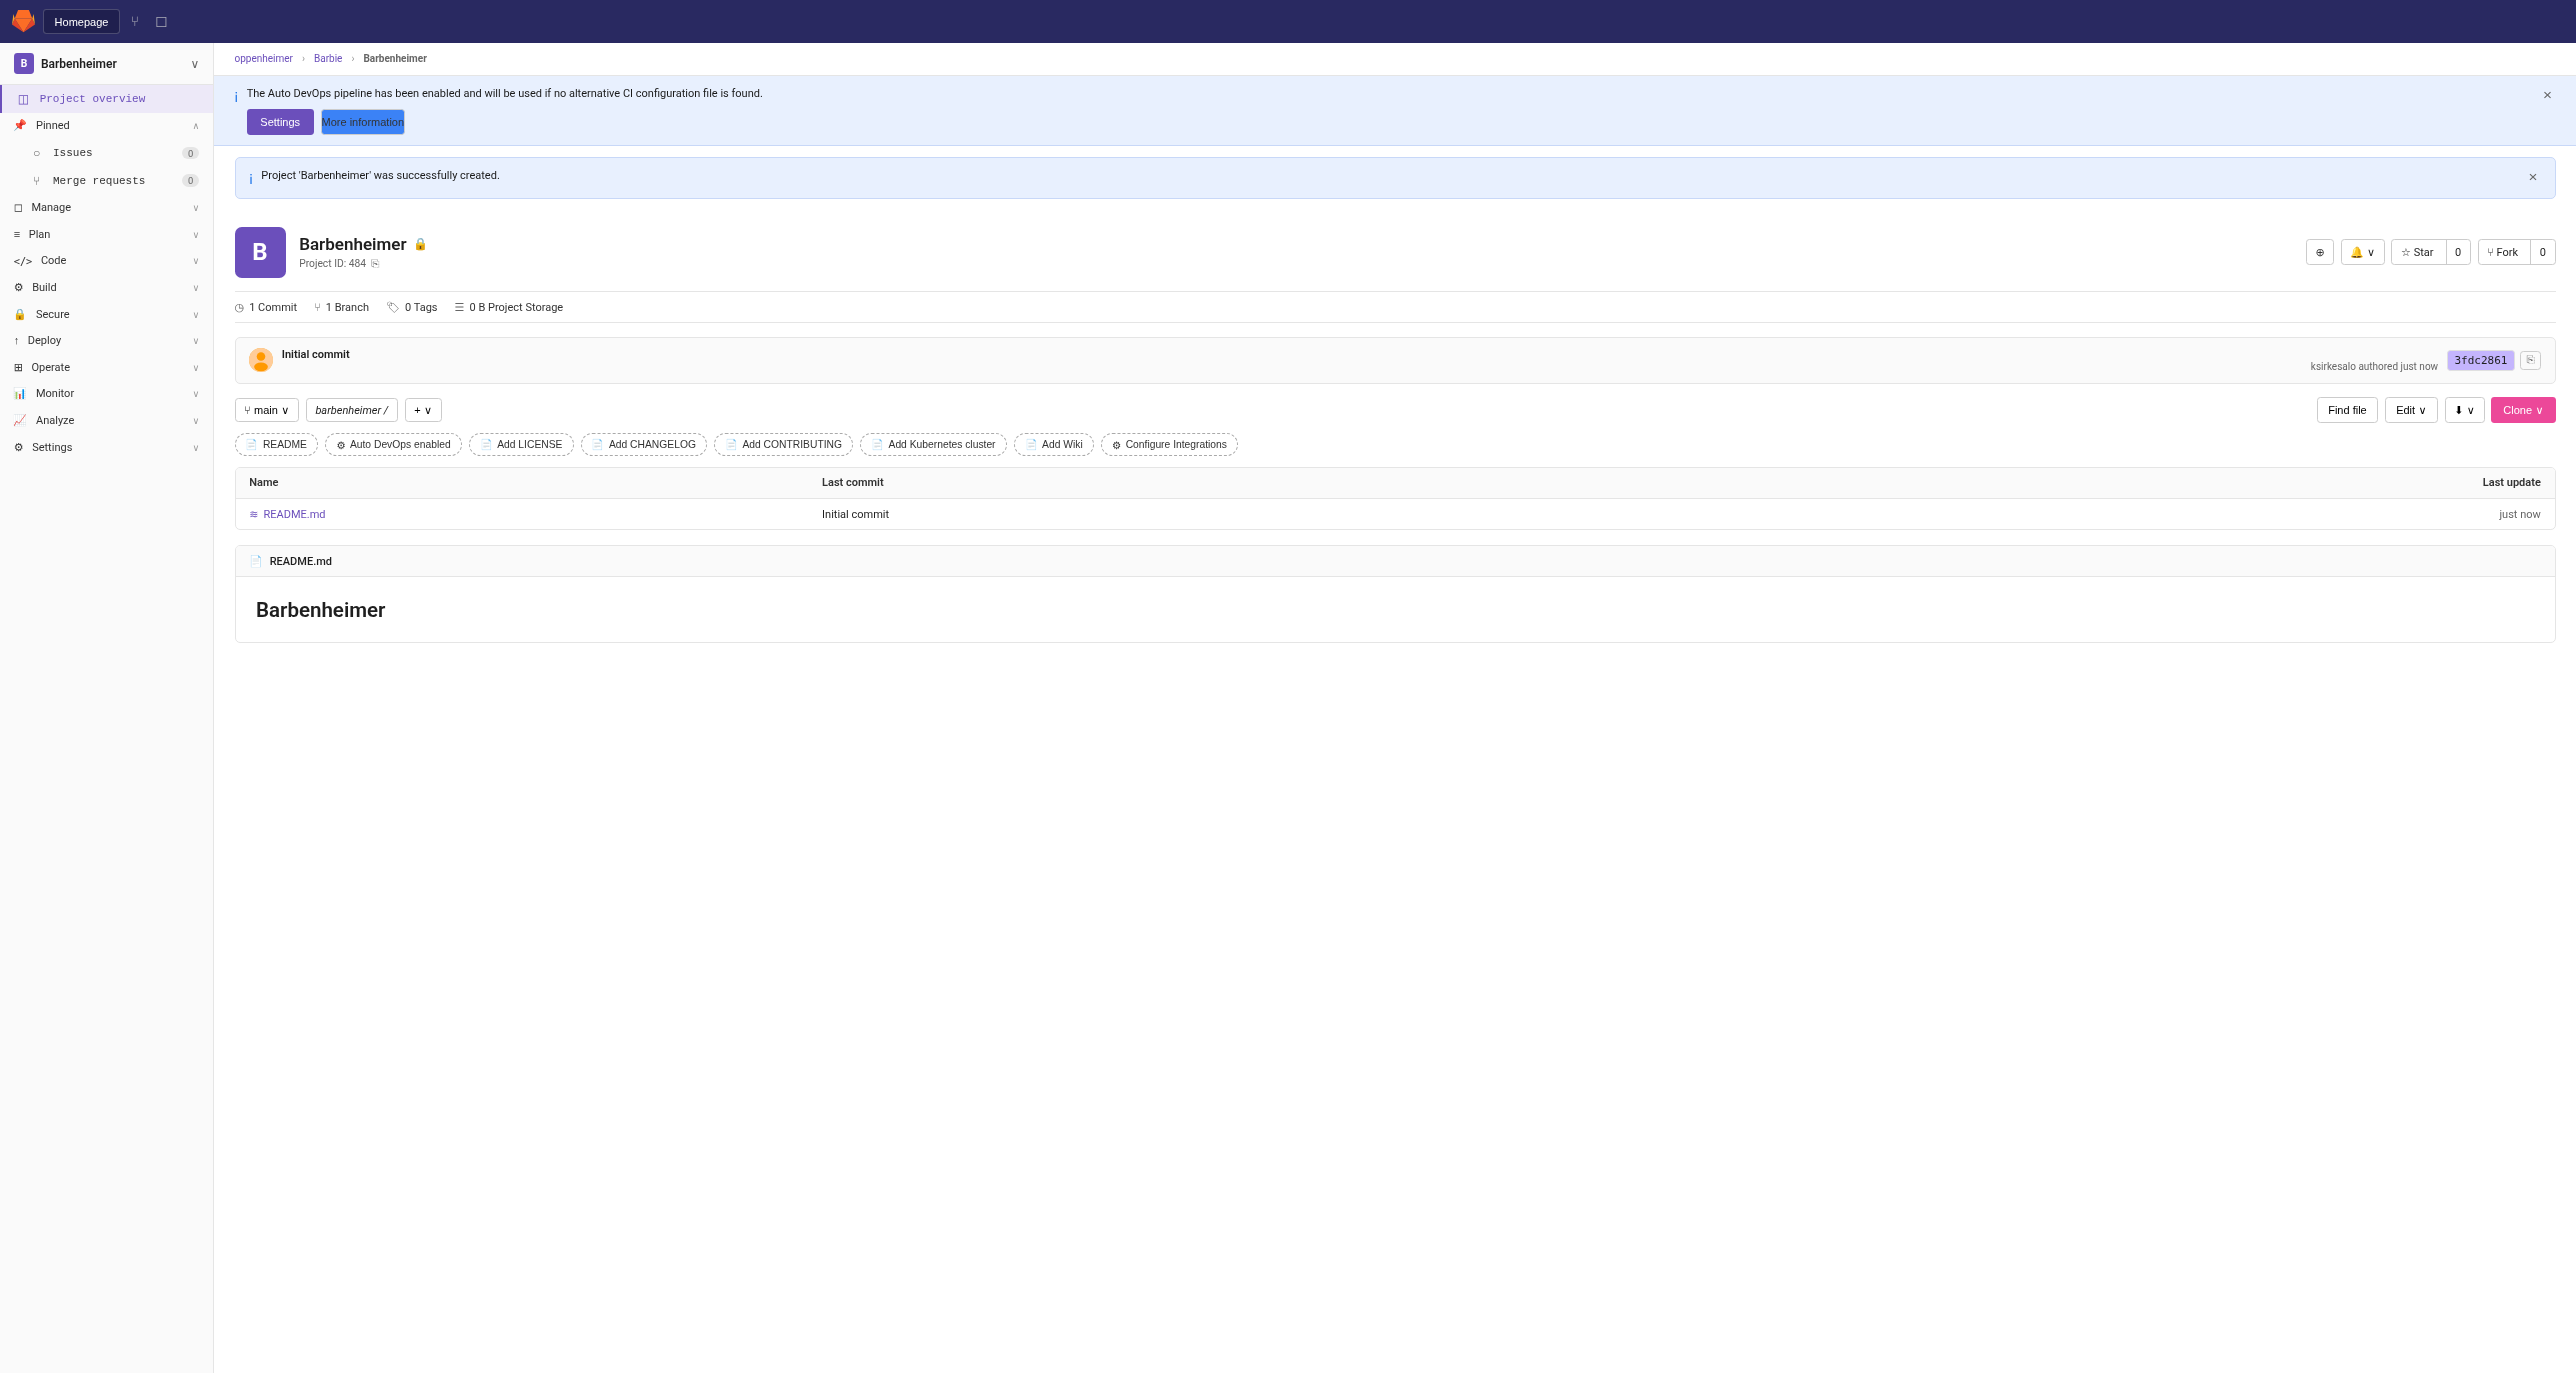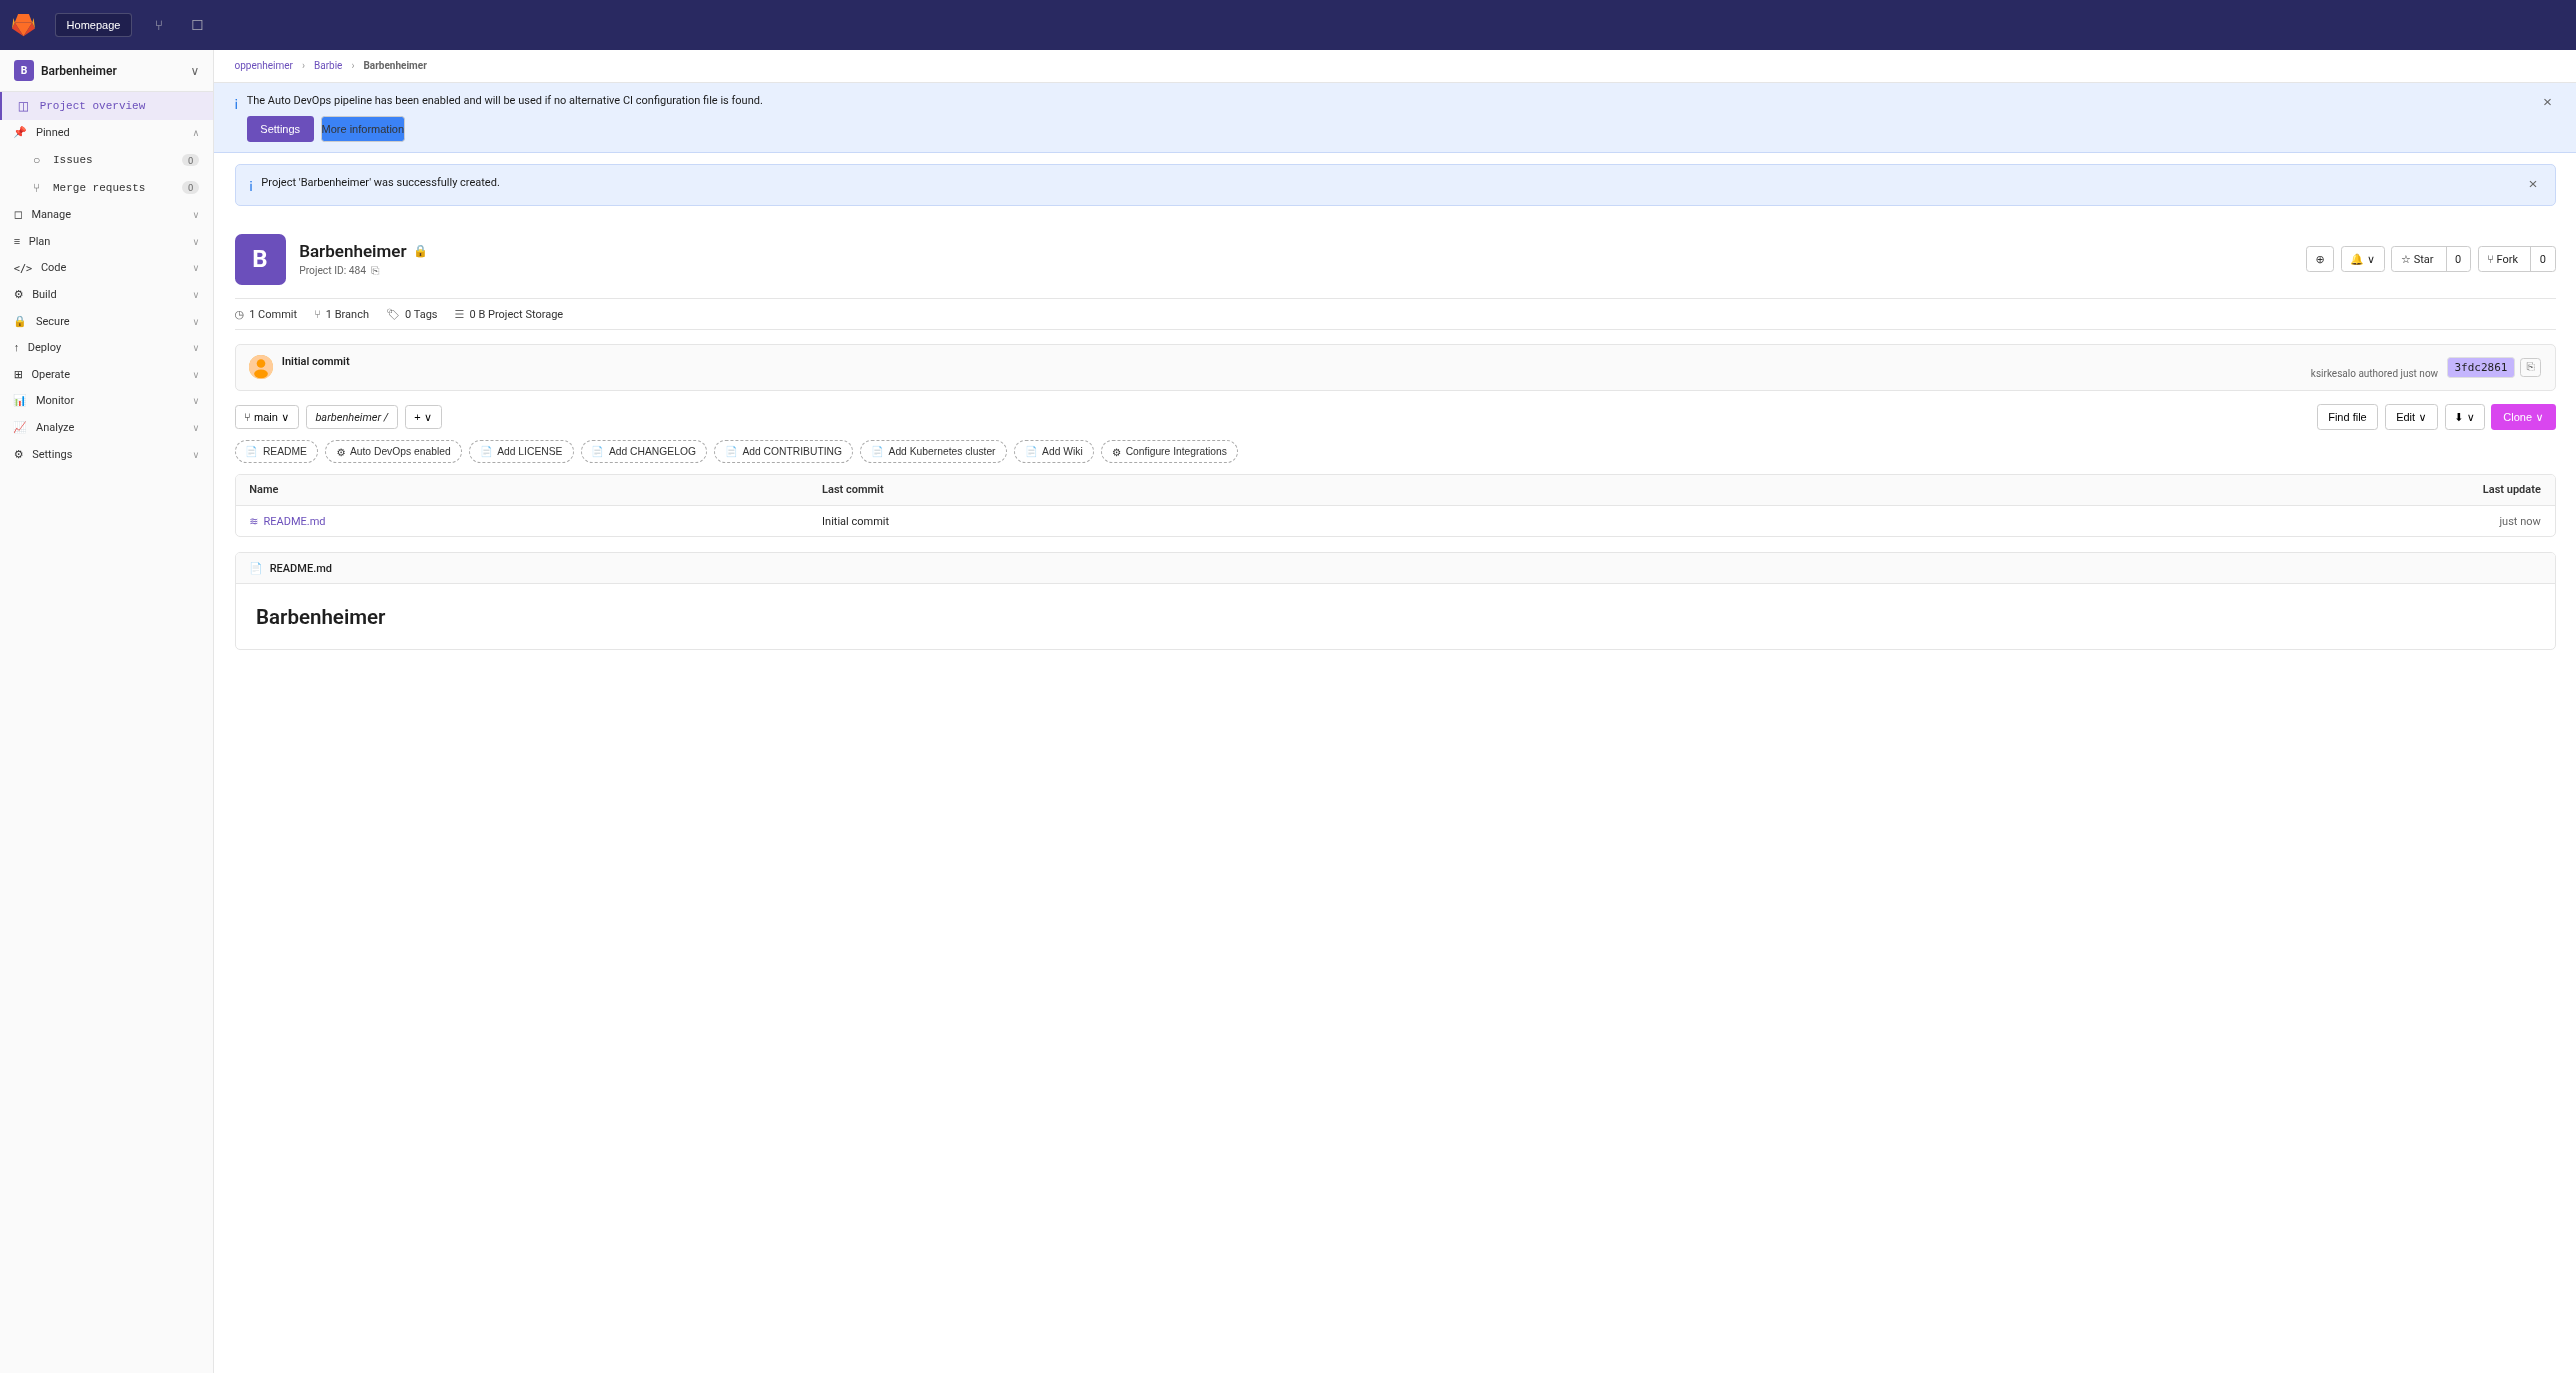--- a/index.html
+++ b/index.html
@@ -1,19 +1,19 @@
 <!DOCTYPE html>
 <html style="font-size:13.7px"><head>
   <meta charset="utf-8">
   <style>
     * { box-sizing: border-box; margin: 0; padding: 0; }
     body { font-family: -apple-system, BlinkMacSystemFont, 'Segoe UI', Roboto, sans-serif; font-size: 12px; color: #1f1f1f; background: #fff; display: flex; flex-direction: column; height: 100vh; overflow: hidden; }
 
     
-    .topbar { display: flex; align-items: center; height: 50px; background: #292961; padding: 0 10.3px; gap: 18px; flex-shrink: 0; }
+    .topbar { display: flex; align-items: center; height: 43px; background: #292961; padding: 0 10.3px; gap: 6px; flex-shrink: 0; }
     .topbar-logo { width: 27px; height: 27px; flex-shrink: 0; }
     .topbar-icon-btn { background: none; border: none; color: #fff; cursor: pointer; padding: 5.1px; border-radius: 3.4px; display: flex; align-items: center; justify-content: center; opacity: 0.8; }
     .topbar-homepage-btn { background: #1f1f4e; border: 0.9px solid rgba(255,255,255,0.2); color: #fff; padding: 5.1px 10.3px; border-radius: 3.4px; cursor: pointer; font-size: 11px; }
 
     
     .layout { display: flex; flex: 1; overflow: hidden; }
 
     
     .sidebar { width: 214px; background: #fafafa; border-right: 0.9px solid #e5e5e5; overflow-y: auto; flex-shrink: 0; }
     .sidebar-header { display: flex; align-items: center; padding: 10.3px 13.7px; gap: 6.8px; border-bottom: 0.9px solid #e5e5e5; cursor: pointer; }
@@ -83,21 +83,21 @@
 
     
     .repo-toolbar { display: flex; align-items: center; gap: 6.8px; margin-bottom: 10.3px; }
     .branch-selector { display: flex; align-items: center; gap: 3.4px; border: 0.9px solid #ccc; border-radius: 3.4px; padding: 4.3px 8.6px; cursor: pointer; font-size: 11px; background: #fff; }
     .path-breadcrumb { display: flex; align-items: center; border: 0.9px solid #ccc; border-radius: 3.4px; padding: 4.3px 8.6px; font-size: 11px; gap: 3.4px; font-style: italic; }
     .add-btn { border: 0.9px solid #ccc; border-radius: 3.4px; padding: 4.3px 8.6px; cursor: pointer; background: #fff; font-size: 11px; display: flex; align-items: center; gap: 3.4px; }
     .repo-toolbar-right { margin-left: auto; display: flex; gap: 6.8px; }
     .btn-find-file { border: 0.9px solid #ccc; border-radius: 3.4px; padding: 5.1px 10.3px; cursor: pointer; background: #fff; font-size: 11px; }
     .btn-edit { border: 0.9px solid #ccc; border-radius: 3.4px; padding: 5.1px 10.3px; cursor: pointer; background: #fff; font-size: 11px; display: flex; align-items: center; gap: 3.4px; }
     .btn-download { border: 0.9px solid #ccc; border-radius: 3.4px; padding: 5.1px 8.6px; cursor: pointer; background: #fff; font-size: 11px; display: flex; align-items: center; gap: 3.4px; }
-    .btn-clone { background: #d946ef; color: #fff; border: none; border-radius: 3.4px; padding: 5.1px 12px; cursor: pointer; font-size: 11px; font-weight: 500; display: flex; align-items: center; gap: 3.4px; }
+    .btn-clone { background: #ec4899; color: #fff; border: none; border-radius: 3.4px; padding: 5.1px 12px; cursor: pointer; font-size: 11px; font-weight: 500; display: flex; align-items: center; gap: 3.4px; }
 
     
     .chips-row { display: flex; flex-wrap: wrap; gap: 6.8px; margin-bottom: 10.3px; }
     .chip { border: 0.9px dashed #aaa; border-radius: 17px; padding: 4.3px 10.3px; font-size: 10.3px; cursor: pointer; color: #333; display: flex; align-items: center; gap: 4.3px; background: #fff; }
 
     
     .file-table { border: 0.9px solid #e5e5e5; border-radius: 5.1px; overflow: hidden; margin-bottom: 15px; }
     .file-table-header { display: grid; grid-template-columns: 1fr 2fr 1fr; padding: 8.6px 13.7px; background: #fafafa; border-bottom: 0.9px solid #e5e5e5; font-weight: 600; font-size: 11px; color: #333; }
     .file-table-row { display: grid; grid-template-columns: 1fr 2fr 1fr; padding: 8.6px 13.7px; border-bottom: 0.9px solid #f0f0f0; font-size: 11px; align-items: center; }
     .file-table-row:last-child { border-bottom: none; }

